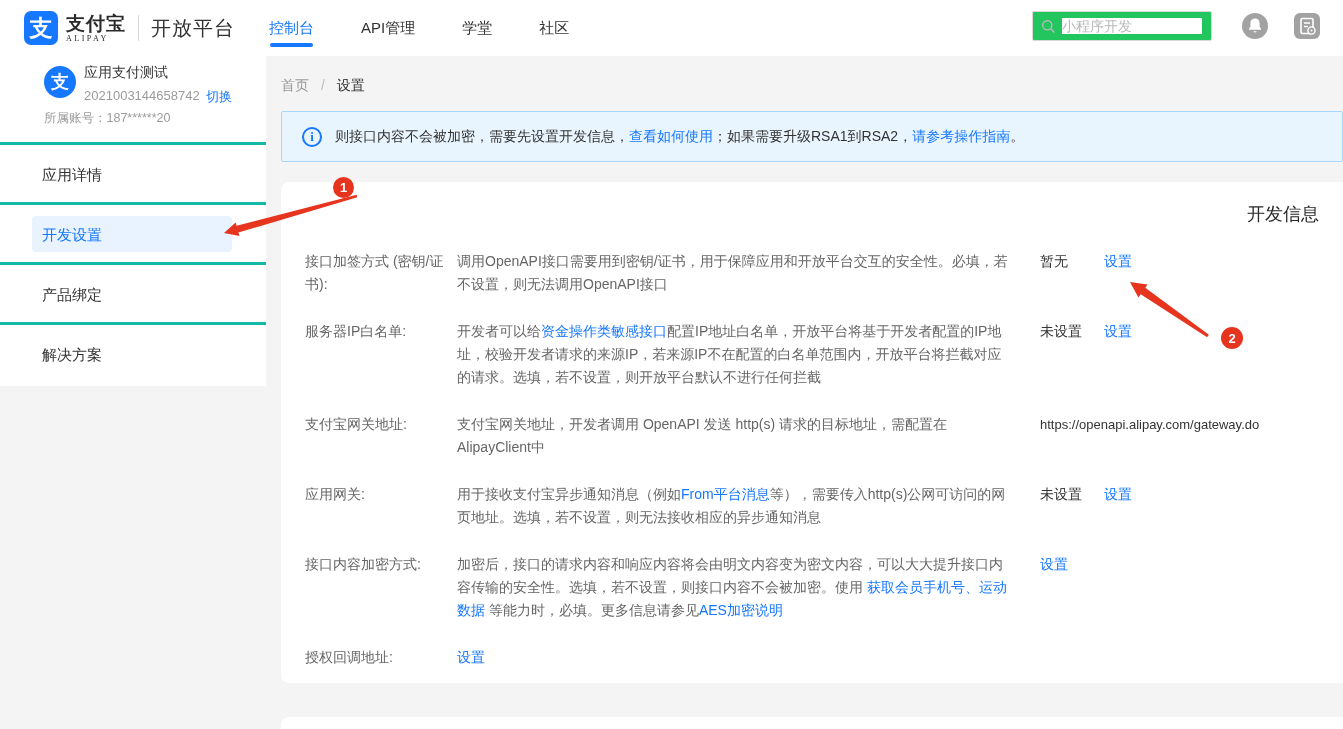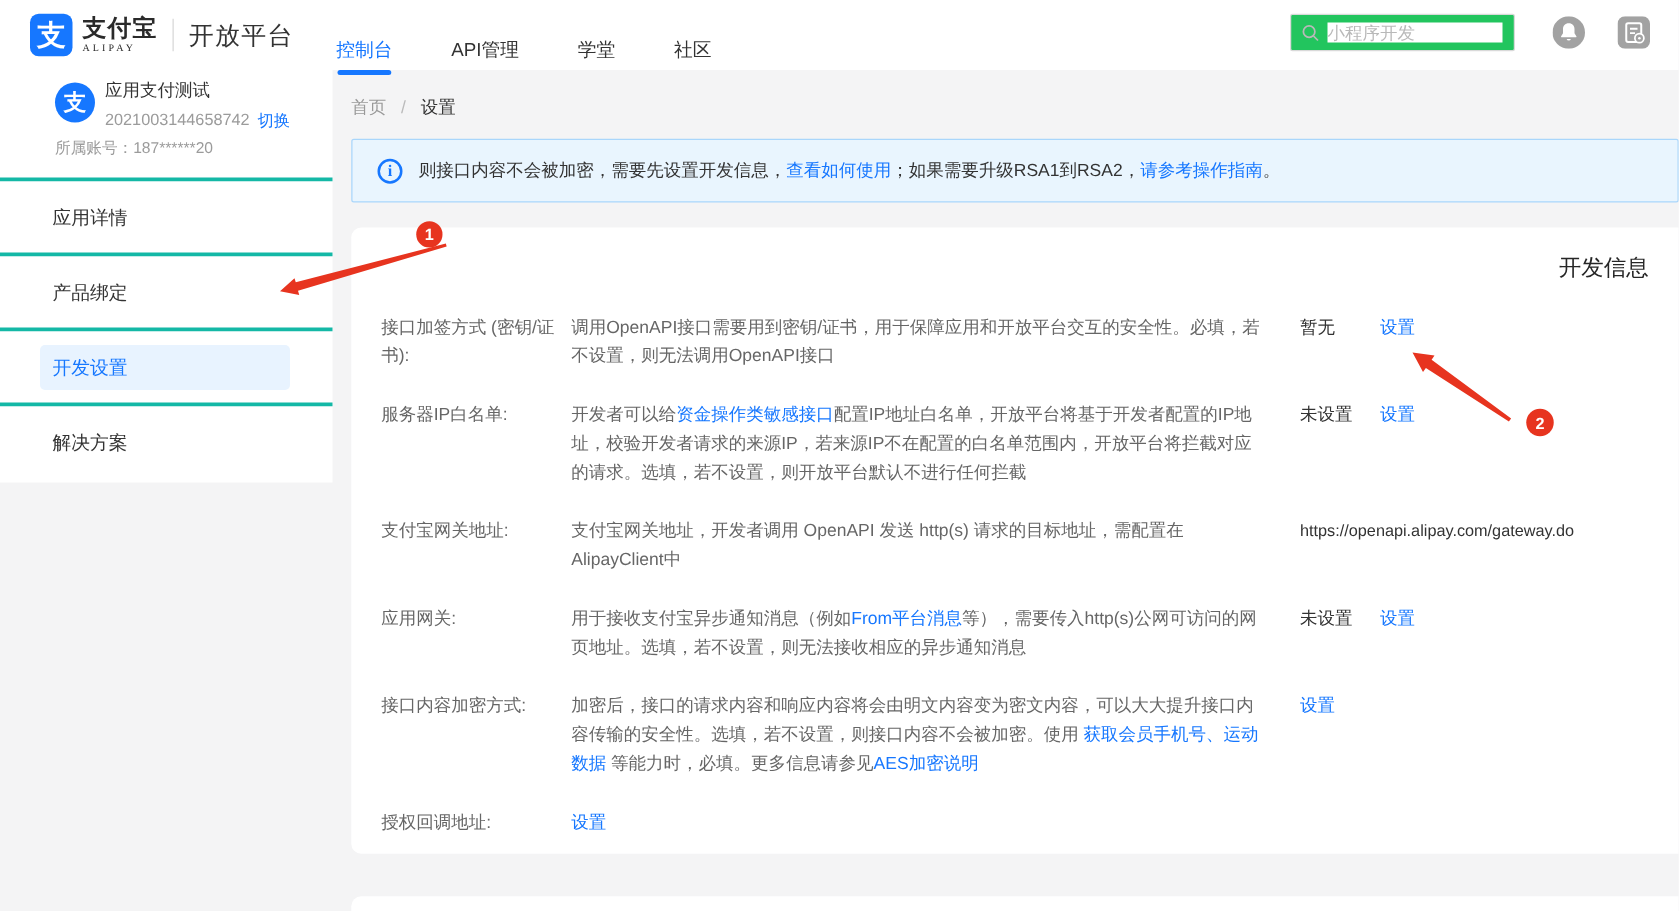--- a/index.html
+++ b/index.html
@@ -16,21 +16,21 @@
   
   .header { position:absolute; left:0; top:0; width:1343px; height:56px; background:#fff; z-index:10; }
   .logo-wrap { position:absolute; left:24px; top:11px; display:flex; align-items:center; }
   .logo-mark { width:34px; height:34px; background:#1677ff; border-radius:7px; color:#fff;
                font-size:23px; font-weight:bold; display:flex; align-items:center; justify-content:center; }
   .brand-block { margin-left:8px; line-height:1;font-family:Liberation Serif, serif; }
   .brand-cn { font-size:19px; font-weight:bold; color:#2a2a2a; letter-spacing:1px; }
   .brand-en { font-size:8px; color:#2a2a2a; letter-spacing:2.5px; margin-top:2px; }
   .logo-divider { width:1px; height:26px; background:#d8d8d8; margin:0 12px; }
   .platform-name { font-size:20px; color:#333; letter-spacing:1px; }
-  .nav { position:absolute; left:269px; top:13px; height:56px; display:flex;text-align:right; }
+  .nav { position:absolute; left:269px; top:0; height:56px; display:flex;text-align:right; }
   .nav-item { position:relative; font-size:15px; color:#333; line-height:56px; margin-right:47px; cursor:pointer; white-space:nowrap; }
   .nav-item.active { color:#1677ff; }
   .nav-item.active::after { content:''; position:absolute; left:1px; right:1px; bottom:9px; height:4px; border-radius:2px; background:#1677ff; }
   .search-box { position:absolute; left:1032px; top:11px; width:180px; height:30px; border:1px solid #d9d9d9; border-radius:2px;
                 background:#22c55e; display:flex; align-items:center; padding:0 8px; }
   .search-box input { border:none; outline:none; width:140px; font-size:14px; color:#333; margin-left:6px; font-family:"Liberation Sans",sans-serif; }
   .search-box input::placeholder { color:#b9b9b9; }
   .hicon { position:absolute; top:13px; width:26px; height:26px; cursor:pointer; }
   .hicon.bell { left:1242px; }
   .hicon.doc  { left:1294px; }
@@ -136,22 +136,22 @@
     <div class="avatar">支</div>
     <div class="app-name">应用支付测试</div>
     <div class="app-id">2021003144658742</div>
     <a class="switch-link lnk" href="#">切换</a>
     <div class="account-line">
       <span>所属账号：</span><span>187******20</span>
     </div>
   </div>
   <div class="menu">
       <div class="menu-item"><span>应用详情</span></div>
+      <div class="menu-item active"><span>开发设置</span></div>
       <div class="menu-item"><span>产品绑定</span></div>
-      <div class="menu-item active"><span>开发设置</span></div>
       <div class="menu-item"><span>解决方案</span></div>
     </div>
 </div>
 
 <div class="breadcrumb">
   <span class="bc-home">首页</span>
   <span class="bc-sep">/</span>
   <span class="bc-cur">设置</span>
 </div>
 

